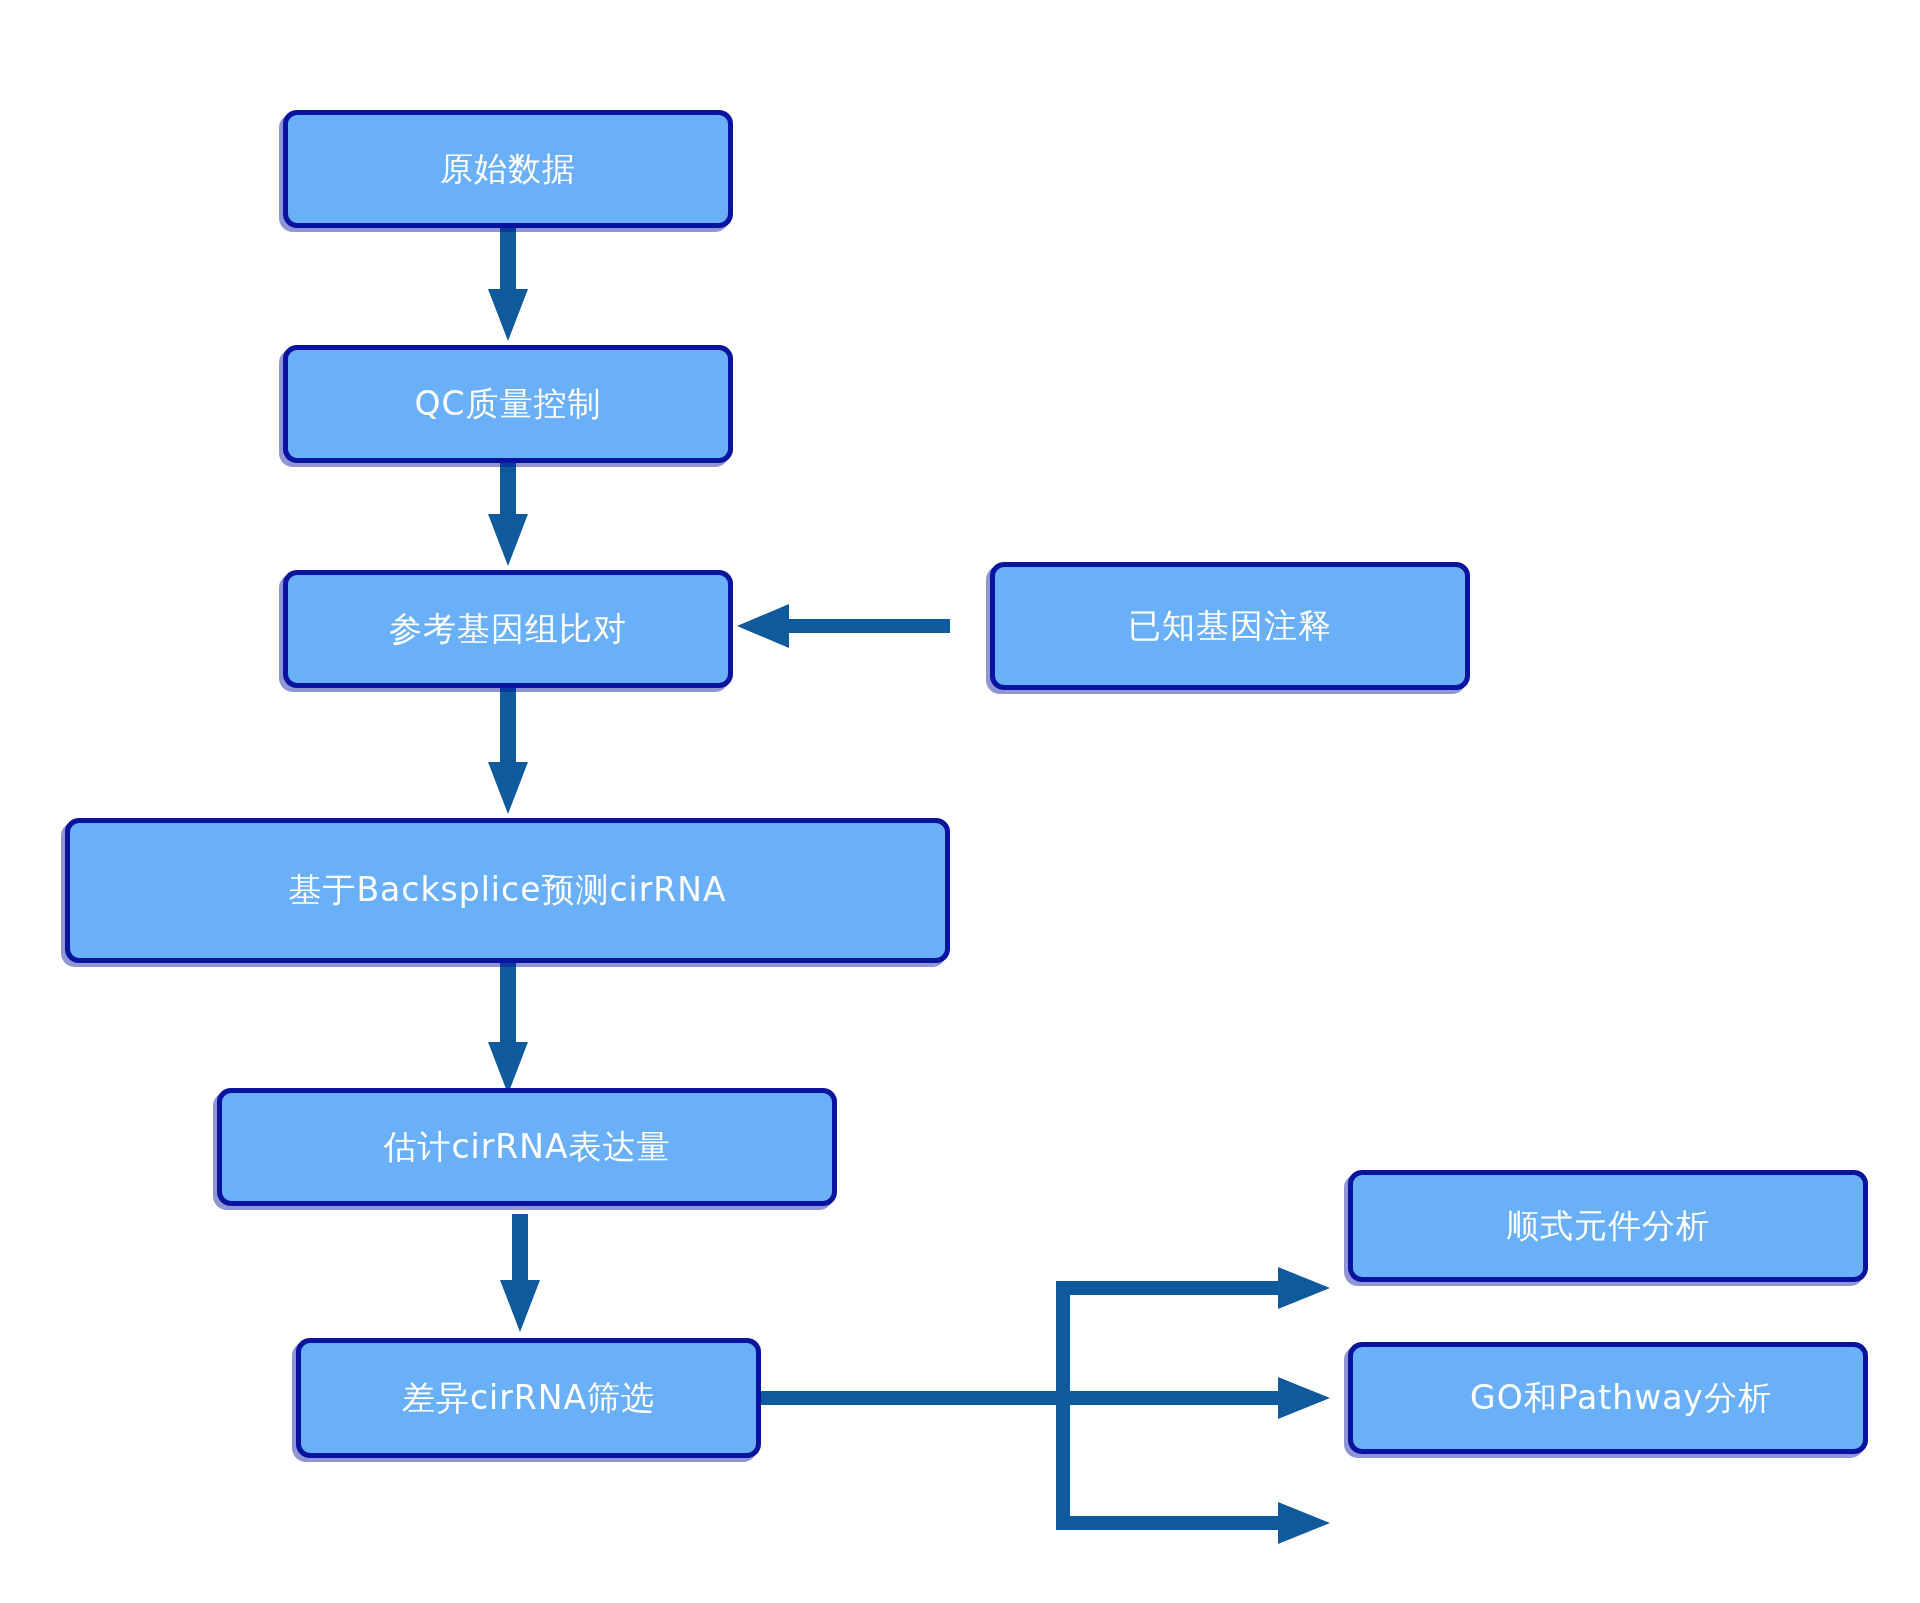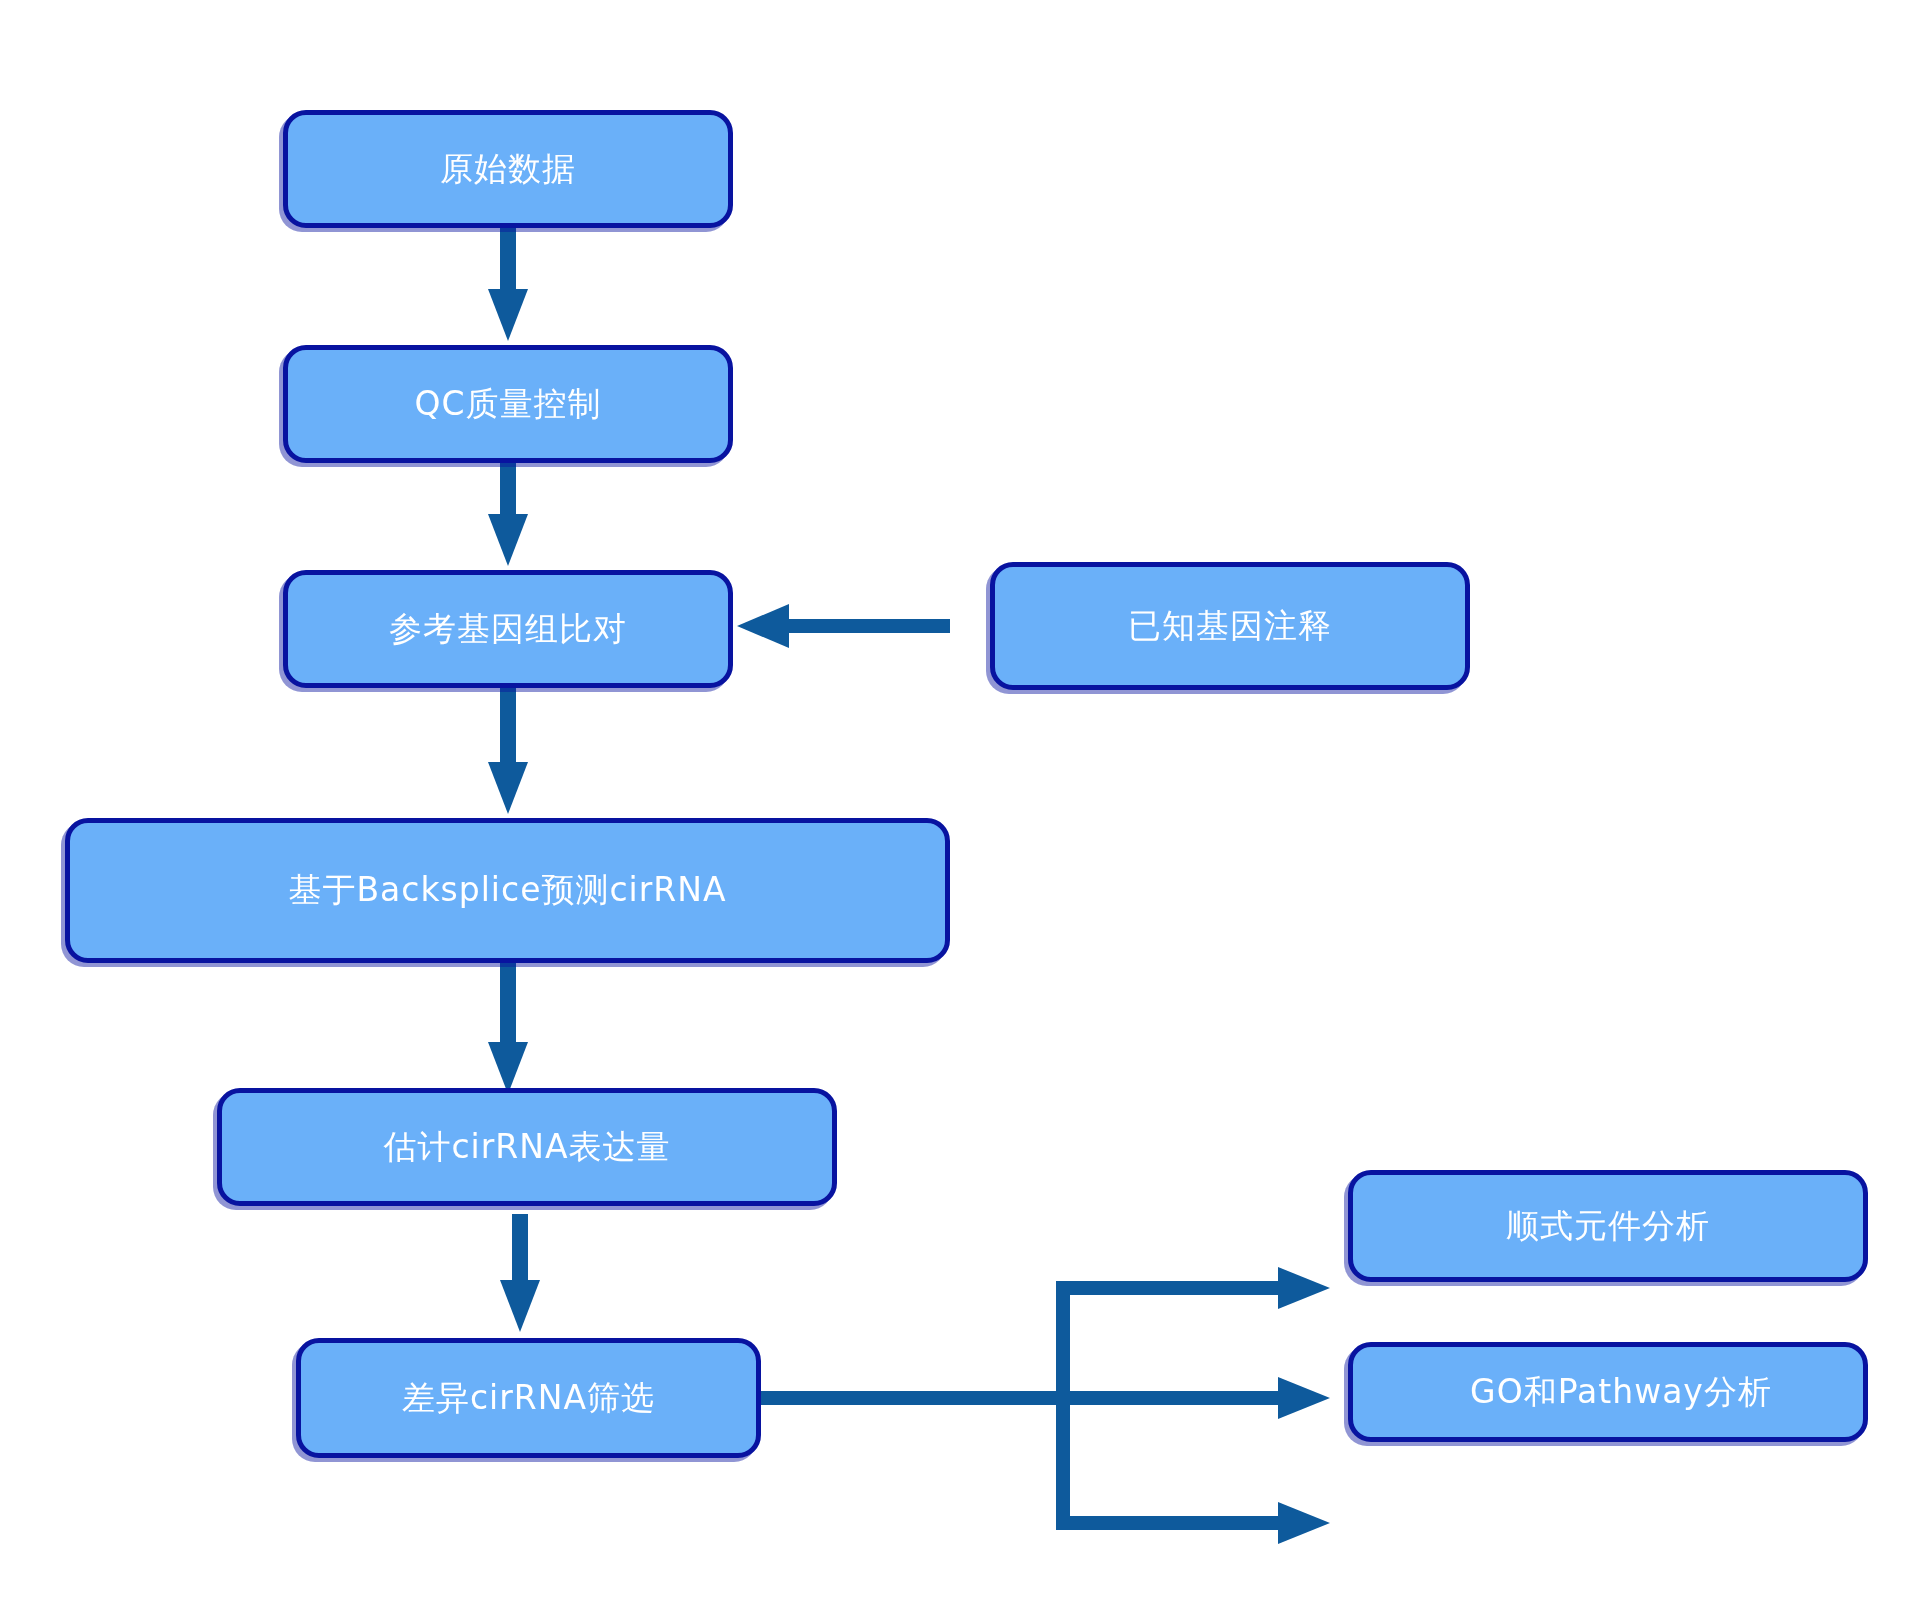--- a/index.html
+++ b/index.html
@@ -23,21 +23,21 @@
     font-weight: 400;
     color: #3d3d3d;
     letter-spacing: 1px;
     white-space: nowrap;
   }
   .node {
     position: absolute;
     box-sizing: border-box;
     background: #6ab0f9;
     border: 5px solid #0813a0;
-    border-radius: 23px;
+    border-radius: 14px;
     box-shadow: -4px 4px 0 rgba(8, 19, 160, 0.45);
     display: flex;
     align-items: center;
     justify-content: center;
     color: #ffffff;
     font-size: 33px;
     font-weight: 400;
     letter-spacing: 1px;
     white-space: nowrap;
   }
@@ -132,18 +132,18 @@
   </div>
 
   <div class="node" style="left:296px; top:1338px; width:465px; height:120px;">
     <span>差异cirRNA筛选</span>
   </div>
 
   <div class="node" style="left:1348px; top:1170px; width:520px; height:112px;">
     <span>顺式元件分析</span>
   </div>
 
-  <div class="node" style="left:1348px; top:1342px; width:520px; height:100px;padding-left:26px;">
+  <div class="node" style="left:1348px; top:1342px; width:520px; height:112px;padding-left:26px;">
     <span>GO和Pathway分析</span>
   </div>
 
 
 </div>
 
 </body></html>

